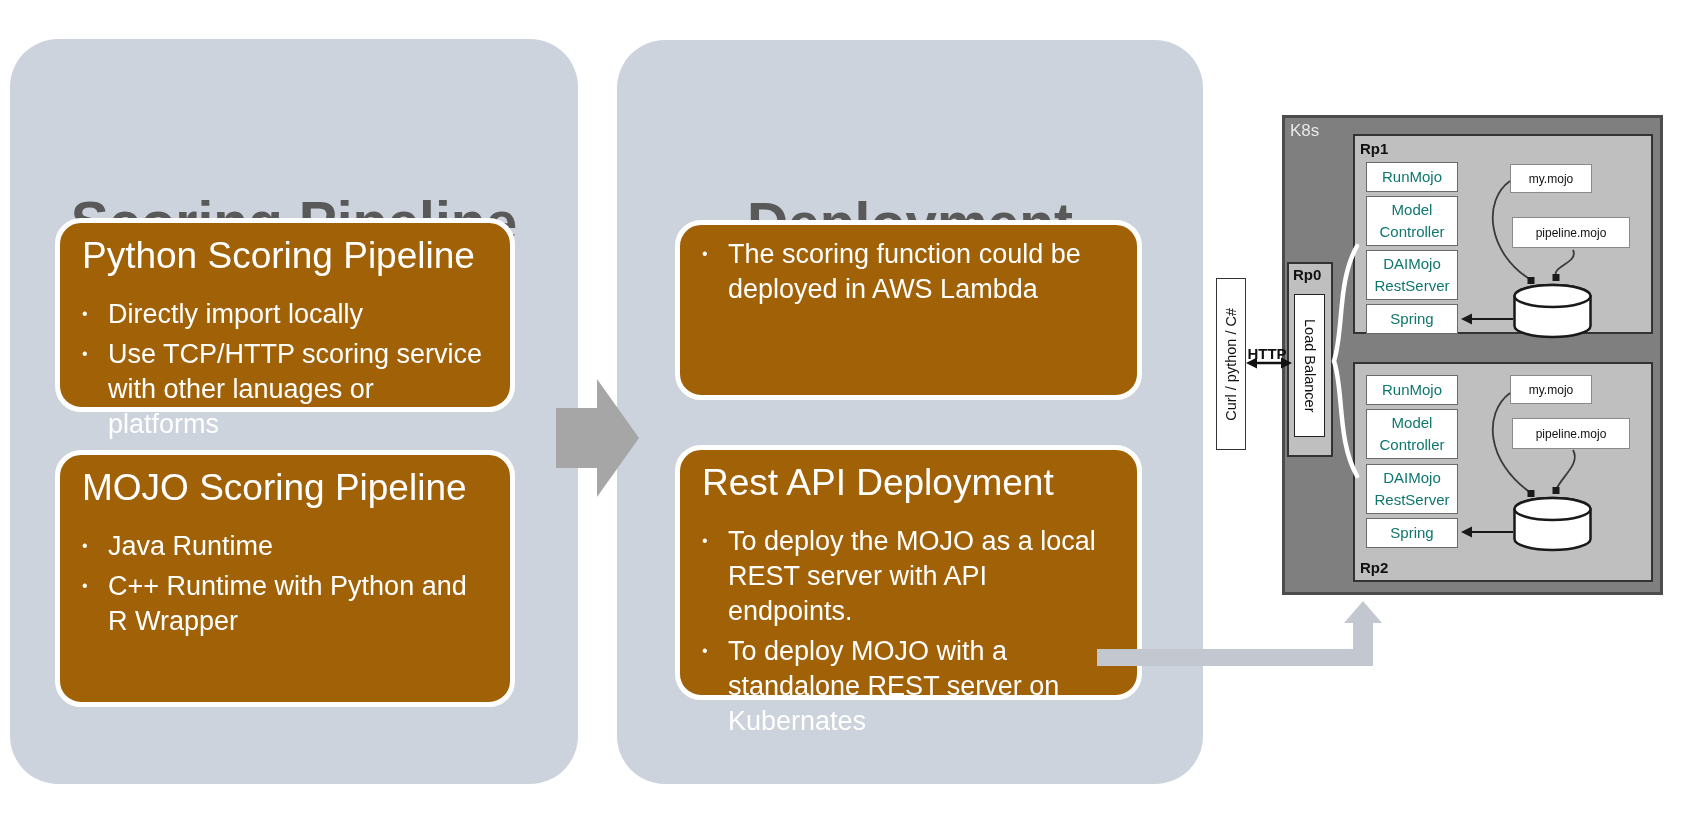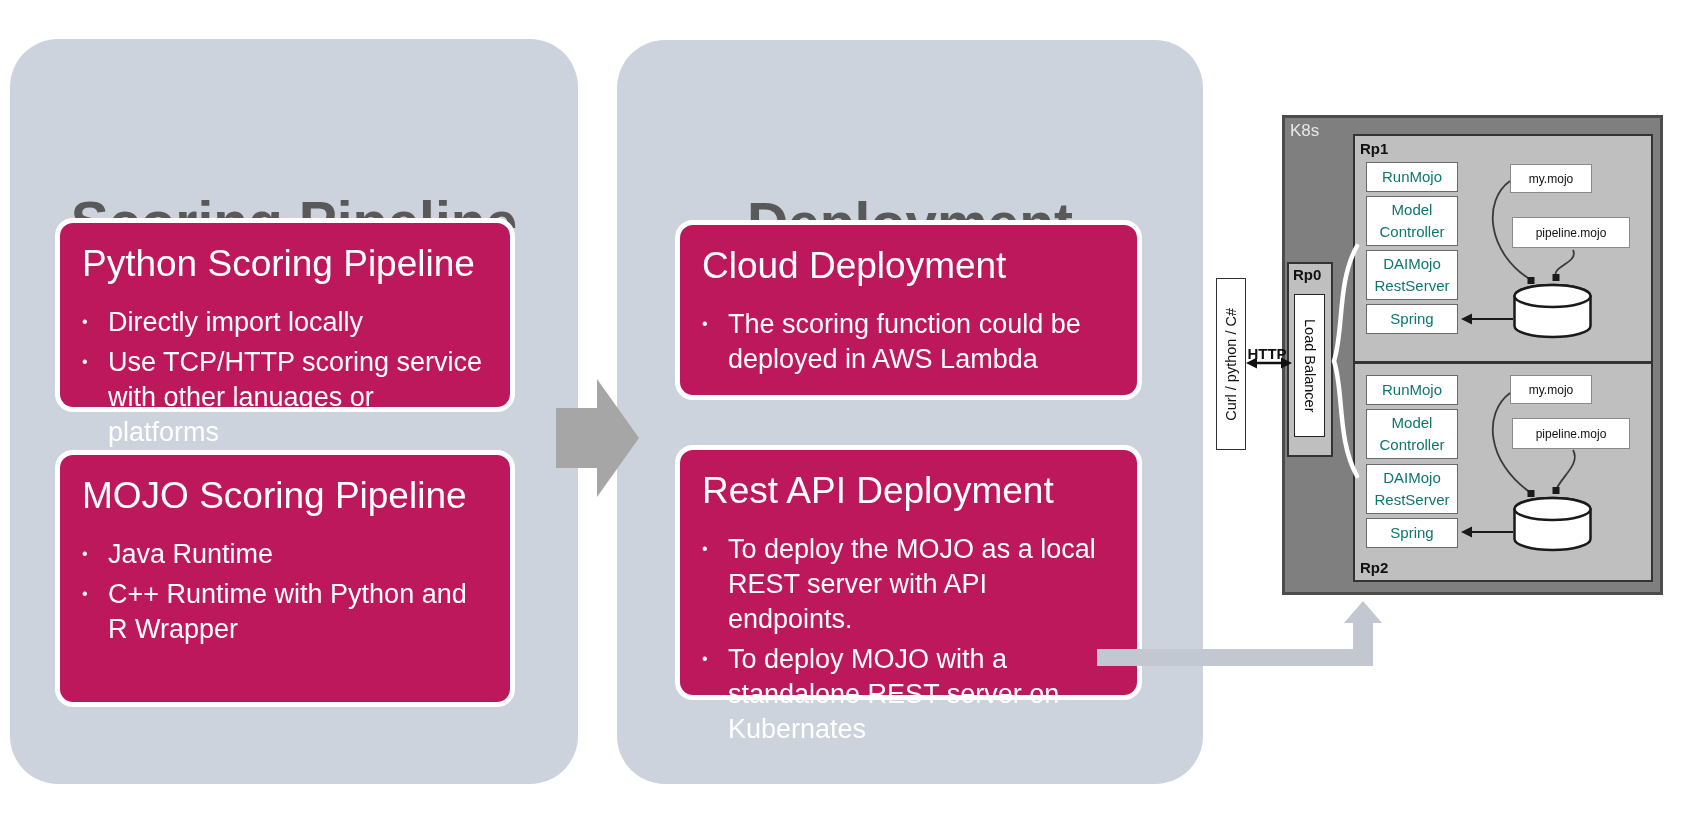--- a/index.html
+++ b/index.html
@@ -5,23 +5,23 @@
   html,body { margin:0; padding:0; background:#ffffff; }
   .stage { position:relative; width:1684px; height:826px; background:#ffffff;
            font-family:"Liberation Sans", sans-serif; overflow:hidden; }
 
   
   .panel { position:absolute; background:#cdd3dc; border-radius:48px; }
   .panel-title { position:absolute; top:112px; left:0; right:0; text-align:center;
                  font-size:57px; font-weight:700; color:#595959; }
 
   
-  .bluebox { position:absolute; background:#be185d; border:5px solid #ffffff;
-             border-radius:18px; box-sizing:border-box; color:#ffffff;
-             padding:20px 18px 10px 22px; }
+  .bluebox { position:absolute; background:#a16207; border:5px solid #ffffff;
+             border-radius:26px; box-sizing:border-box; color:#ffffff;
+             padding:12px 18px 10px 22px; }
   .bluebox .bb-title { font-size:37px; font-weight:400; line-height:1.15; margin:0 0 19px 0; }
   .bullet { display:flex; align-items:flex-start; font-size:27px; line-height:1.3; margin:0 0 5px 0; }
   .bullet .dot { flex:0 0 26px; width:26px; font-size:16px; padding-top:7px; }
   .bullet .btxt { flex:1 1 auto; }
 
   
   .cluster { position:absolute; left:1282px; top:115px; width:381px; height:480px;
              background:#7f7f7f; border:3px solid #4c4c4c; box-sizing:border-box; }
   .cluster-label { position:absolute; left:5px; top:3px; font-size:17px; font-weight:400; color:#e8e8e8; }
   .pod { position:absolute; left:68px; width:300px; background:#bfbfbf;
@@ -82,21 +82,20 @@
         <span class="dot">•</span>
         <span class="btxt">C++ Runtime with Python and R Wrapper</span>
       </div>
     </div>
   </section>
 
   <section class="panel" style="left:617px; top:40px; width:586px; height:744px;">
     <h1 class="panel-title">Deployment</h1>
 
     <div class="bluebox" style="left:58px; top:180px; width:467px; height:180px;">
-      <div class="bb-title">Cloud Deployment</div>
       <div class="bullet">
         <span class="dot">•</span>
         <span class="btxt">The scoring function could be deployed in AWS Lambda</span>
       </div>
     </div>
 
     <div class="bluebox" style="left:58px; top:405px; width:467px; height:255px;">
       <div class="bb-title">Rest API Deployment</div>
       <div class="bullet">
         <span class="dot">•</span>
@@ -105,21 +104,21 @@
       <div class="bullet">
         <span class="dot">•</span>
         <span class="btxt">To deploy MOJO with a standalone REST server on Kubernates</span>
       </div>
     </div>
   </section>
 
   <div class="cluster">
     <div class="cluster-label">K8s</div>
 
-    <div class="pod" style="top:16px; height:229px;">
+    <div class="pod" style="top:16px; height:200px;">
       <div class="pod-label" style="top:4px;">Rp1</div>
       <div class="svc" style="top:26px; height:30px;">RunMojo</div>
       <div class="svc" style="top:60px; height:50px;">Model Controller</div>
       <div class="svc" style="top:114px; height:50px;">DAIMojo RestServer</div>
       <div class="svc" style="top:168px; height:30px;">Spring</div>
       <div class="artifact" style="left:155px; top:28px; width:82px; height:29px;">my.mojo</div>
       <div class="artifact" style="left:157px; top:81px; width:118px; height:31px;">pipeline.mojo</div>
     </div>
 
     <div class="pod" style="top:244px; height:220px;">

